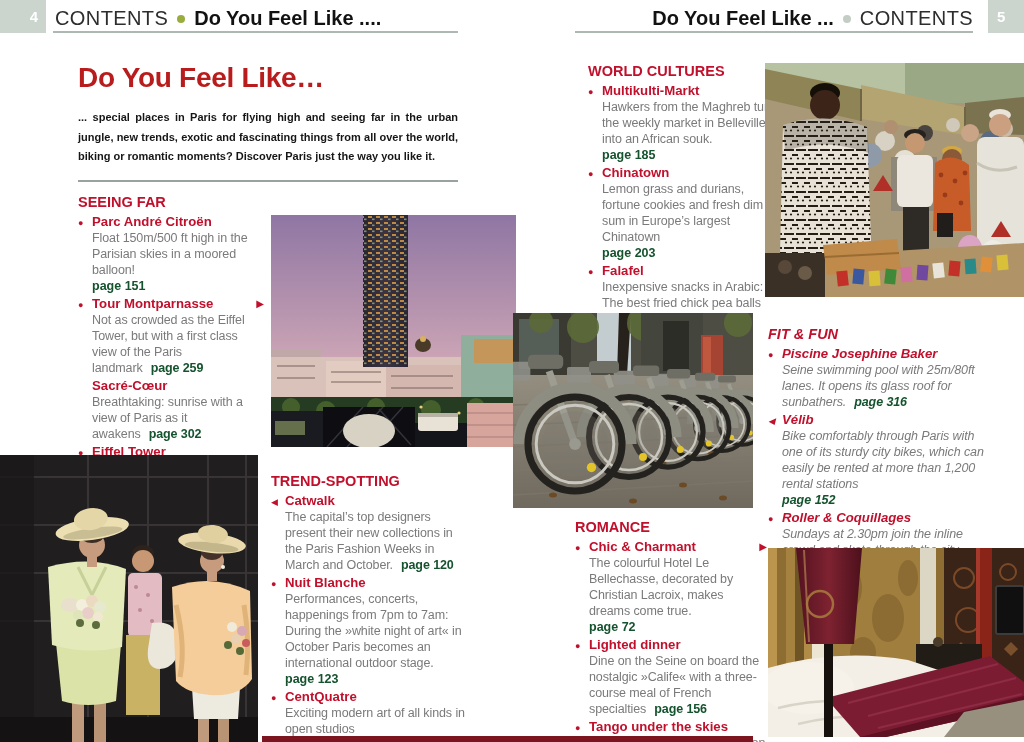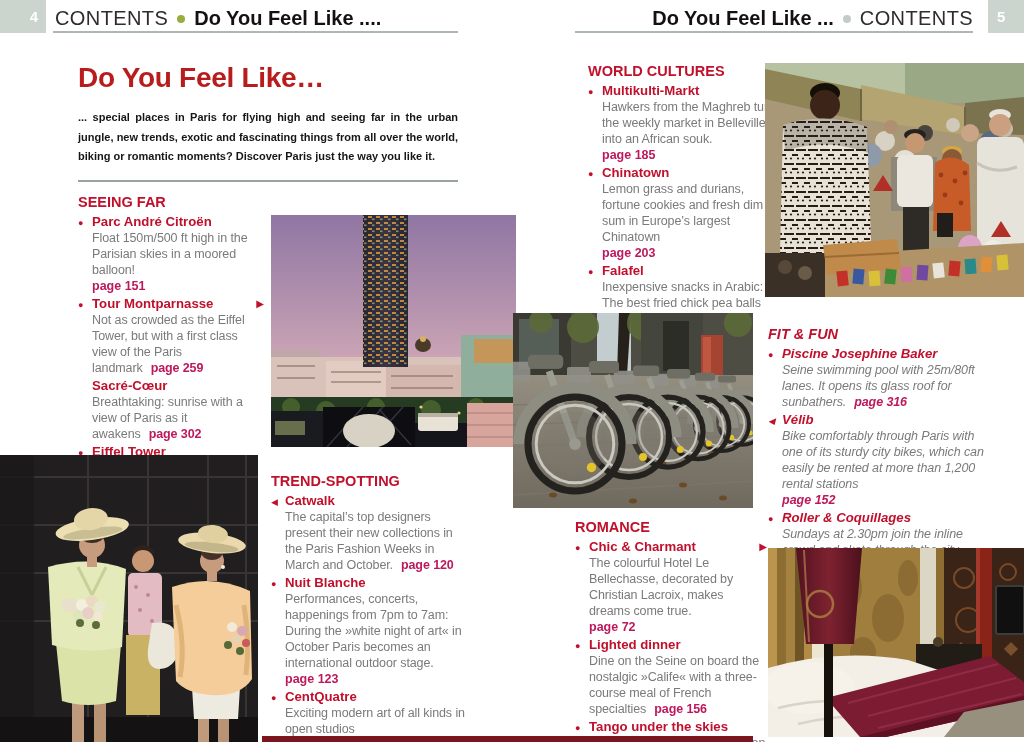--- a/index.html
+++ b/index.html
@@ -25,21 +25,21 @@
   .introline{position:absolute;left:78px;top:180px;width:380px;height:2px;background:#99a39d;}
   
   .section{position:absolute;}
   .section h3{margin:0 0 3px 0;font-size:14.5px;font-weight:bold;color:#c0102c;line-height:17px;}
   .item{position:relative;padding-left:14px;margin-bottom:2px;}
   .mk{position:absolute;left:0;top:2px;font-size:9px;color:#c0102c;line-height:14px;}
   .trow{display:flex;justify-content:space-between;align-items:flex-end;}
   .ttl{font-size:13.2px;font-weight:bold;color:#c0102c;line-height:16px;}
   .arr{font-size:10px;color:#c0102c;line-height:16px;}
   .desc{font-size:12.5px;color:#7a7a7a;line-height:16px;letter-spacing:-.1px;}
-  .pg{font-size:12.5px;font-weight:bold;color:#be185d;line-height:16px;}
+  .pg{font-size:12.5px;font-weight:bold;color:#14532d;line-height:16px;}
   .pgi{margin-left:8px;}
   
   .photo{position:absolute;overflow:hidden;}
   .photo svg{display:block;width:100%;height:100%;}
   .bottombar{position:absolute;left:262px;top:736px;width:491px;height:6px;background:#7b1520;}
 </style>
 </head>
 <body>
 
 <div class="spread">

